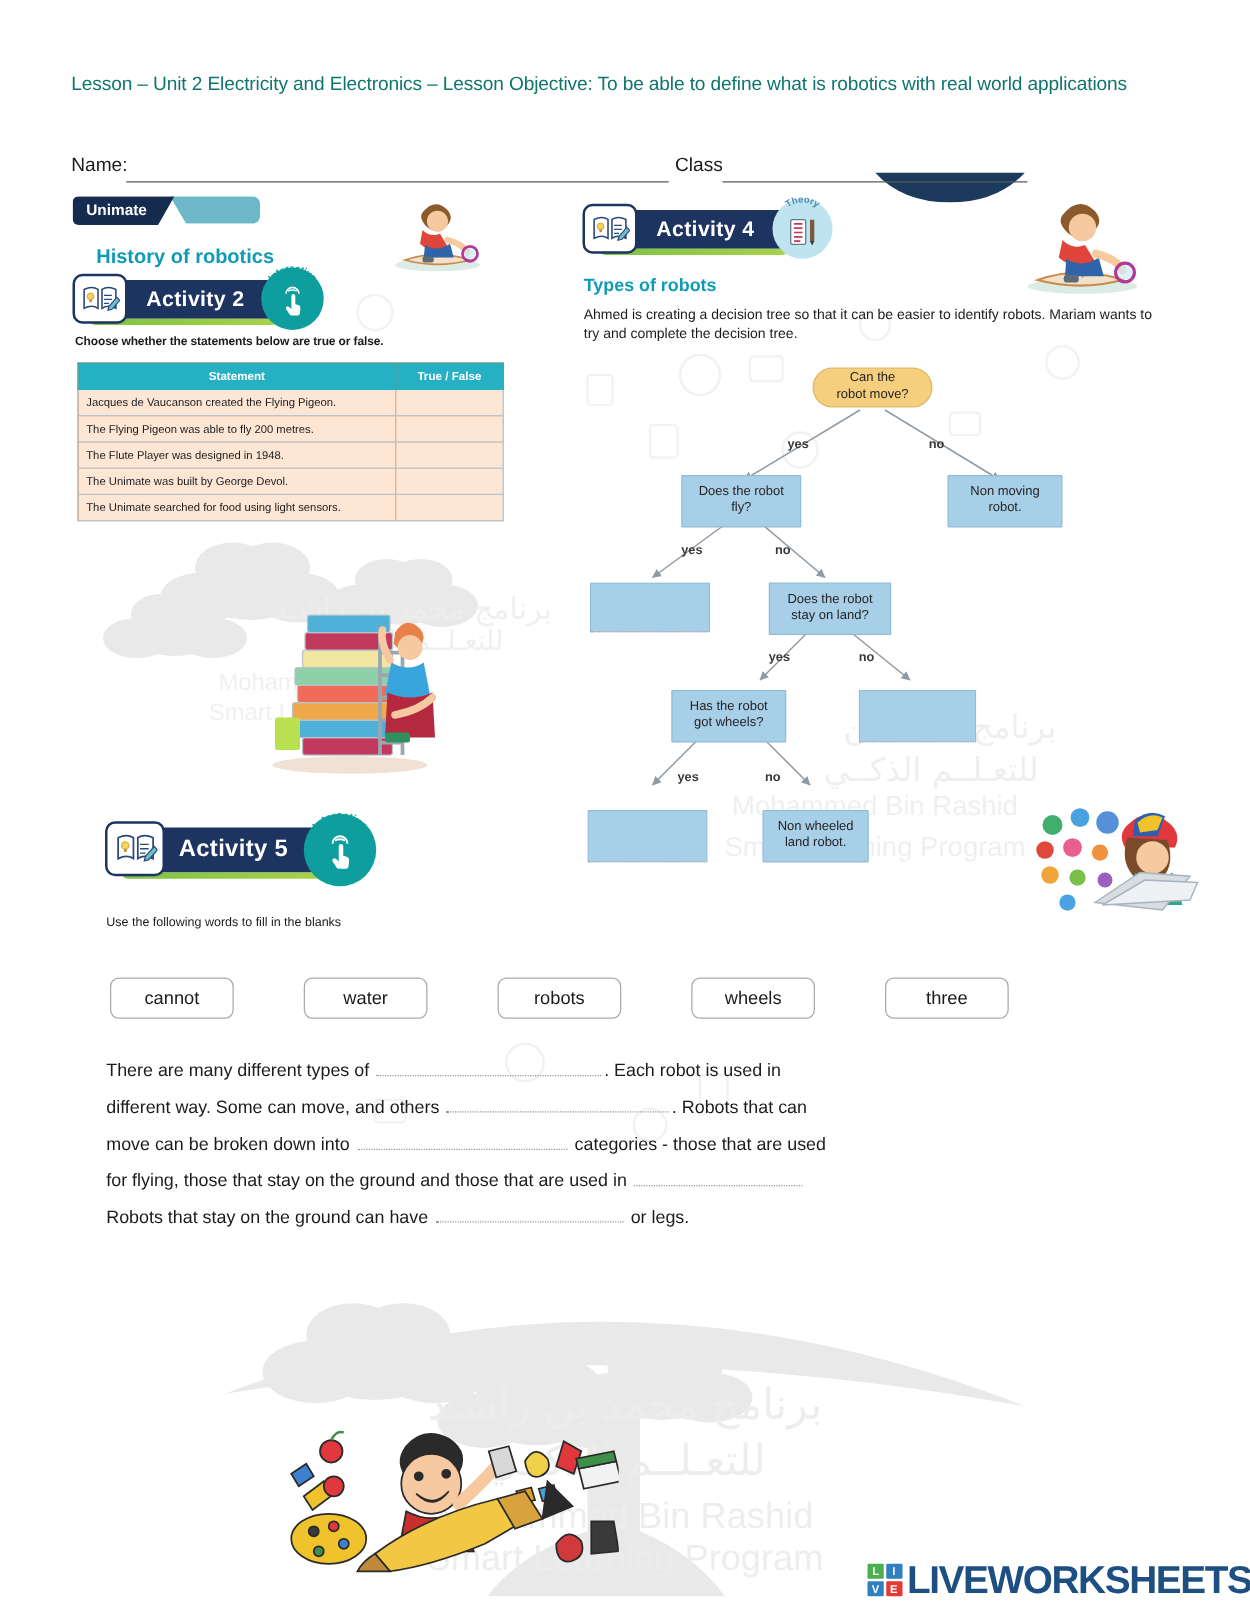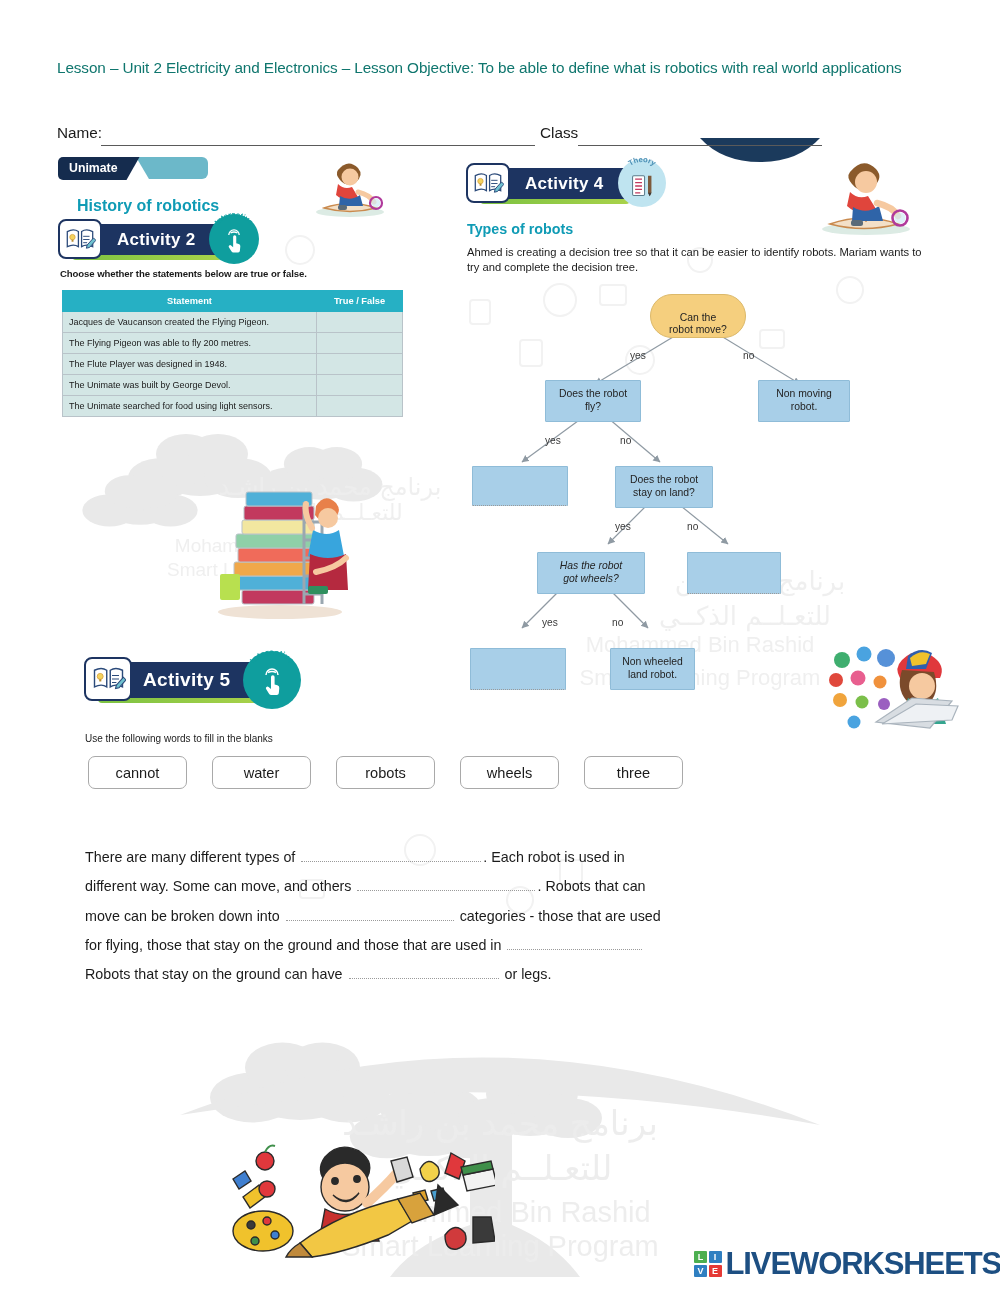--- a/index.html
+++ b/index.html
@@ -80,21 +80,21 @@
     color:#0f9bb5; font-weight:bold; font-size:16px;margin-left:17px;
   }
   #choose-text {
     position:absolute; left:60px; top:268px; z-index:6;
     font-size:9.6px; color:#1b1b1b; font-weight:bold; letter-spacing:-.1px;
   }
 
   
   #tf-table {
     position:absolute; left:62px; top:290px; width:341px; z-index:6;
-    border-collapse:collapse; background:#0f766e;
+    border-collapse:collapse; background:#f97316;
     font-size:9px; color:#1b1b1b;
   }
   #tf-table th {
     background:#26b0c4; color:#fff; font-weight:bold; font-size:9.3px;
     padding:5px 4px; border:1px solid #26b0c4; text-align:center;
   }
   #tf-table td {
     border:1px solid #b9c3c9; padding:4.4px 6px; height:21px;
     background:rgba(255,255,255,.82);
   }
@@ -116,29 +116,29 @@
   .tnode {
     position:absolute; background:#a8cfe8; border:1px solid #8fbcd8;
     border-radius:1px; display:flex; align-items:center; justify-content:center;
     text-align:center; font-size:10.4px; line-height:1.22; color:#232323;
   }
   .tnode.root {
     background:#f5cf7e; border:1px solid #dcb96a; border-radius:22px;
   }
   .tnode.blank { }
   .tlabel {
-    position:absolute; font-size:10.2px; color:#3a3a3a;
+    position:absolute; font-size:10.2px; color:#3a3a3a;font-weight:bold;
   }
 
   
   #use-words {
     position:absolute; left:85px; top:733px; z-index:6;
     font-size:10px; color:#1b1b1b;
   }
-  #wordbank { position:absolute; left:88px; top:756px; z-index:6; display:flex; }
+  #wordbank { position:absolute; left:88px; top:782px; z-index:6; display:flex;gap:31px; }
   .wordchip {
     width:99px; height:33px; background:#fff; border:1px solid #a9a9a9;
     border-radius:7px; margin-right:25px;
     display:flex; align-items:center; justify-content:center;
     font-size:14.6px; color:#1b1b1b;
   }
 
   
   #para {
     position:absolute; left:85px; top:843px; width:585px; z-index:6;
@@ -421,34 +421,34 @@
       <path d="M248 48 L340 104"></path>
       <path d="M122 138 L62 182"></path>
       <path d="M148 138 L200 182"></path>
       <path d="M190 222 L148 264"></path>
       <path d="M216 222 L268 264"></path>
       <path d="M110 300 L62 348"></path>
       <path d="M140 300 L188 348"></path>
     </g>
   </svg>
 
-  <div class="tnode root" style="left:190px; top:14px; width:96px; height:44px;align-items:flex-end;">
+  <div class="tnode root" style="left:190px; top:14px; width:96px; height:32px;">
     <span>Can the<br>robot move?</span>
   </div>
   <div class="tnode" style="left:85px; top:100px; width:96px; height:42px;">
     <span>Does the robot<br>fly?</span>
   </div>
   <div class="tnode" style="left:298px; top:100px; width:92px; height:42px;">
     <span>Non moving<br>robot.</span>
   </div>
   <div class="tnode blank" style="left:10px; top:186px; width:96px; height:40px;"></div>
   <div class="tnode" style="left:155px; top:186px; width:98px; height:42px;">
     <span>Does the robot<br>stay on land?</span>
   </div>
-  <div class="tnode" style="left:77px; top:272px; width:108px; height:42px;font-style:italic;">
+  <div class="tnode" style="left:77px; top:272px; width:92px; height:42px;">
     <span>Has the robot<br>got wheels?</span>
   </div>
   <div class="tnode blank" style="left:225px; top:272px; width:94px; height:42px;"></div>
   <div class="tnode blank" style="left:8px; top:368px; width:96px; height:42px;"></div>
   <div class="tnode" style="left:150px; top:368px; width:85px; height:42px;">
     <span>Non wheeled<br>land robot.</span>
   </div>
 
   <div class="tlabel" style="left:170px; top:70px;">yes</div>
   <div class="tlabel" style="left:283px; top:70px;">no</div>

